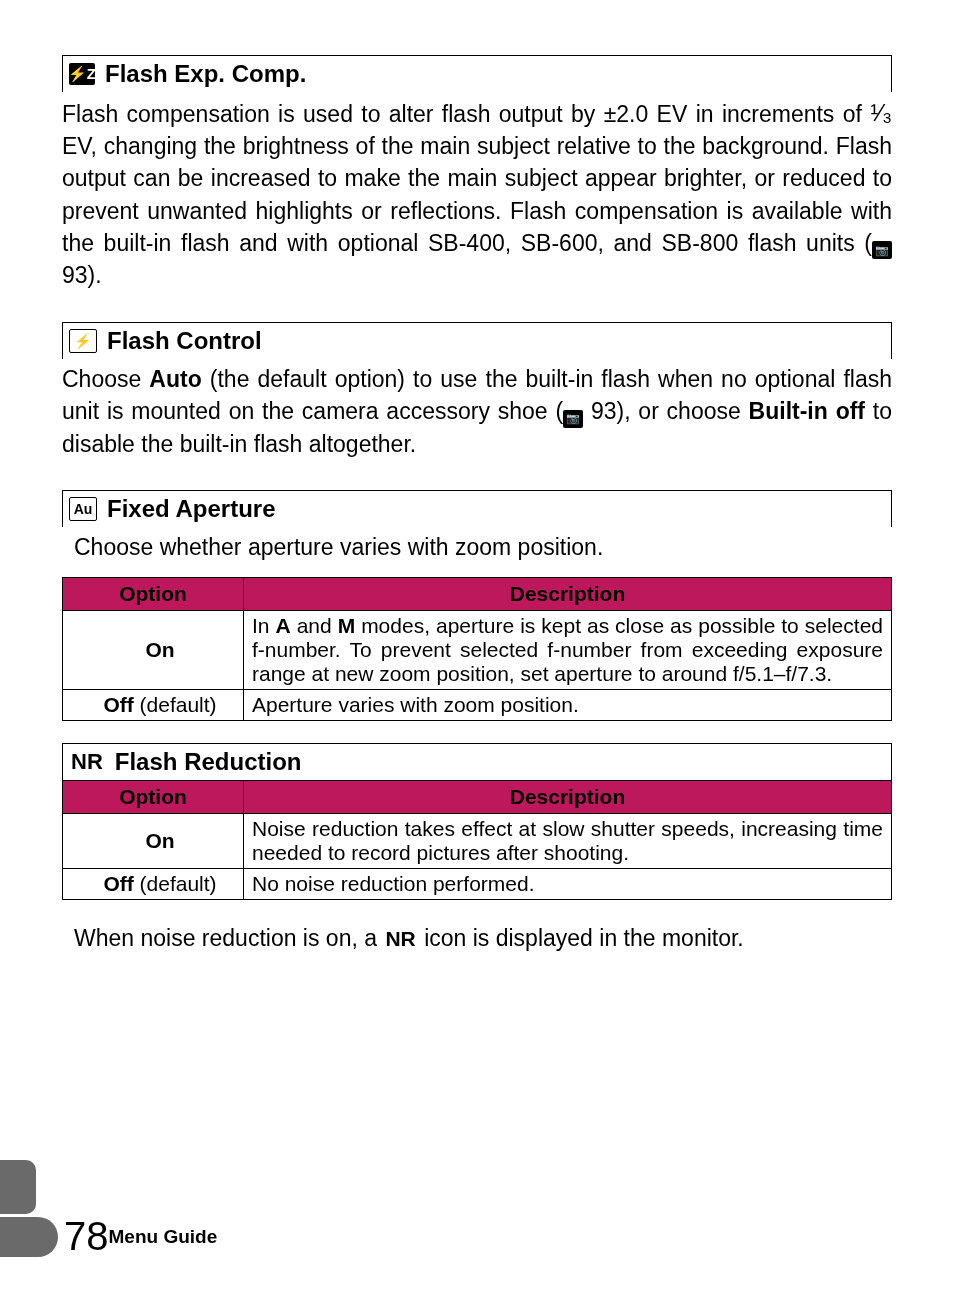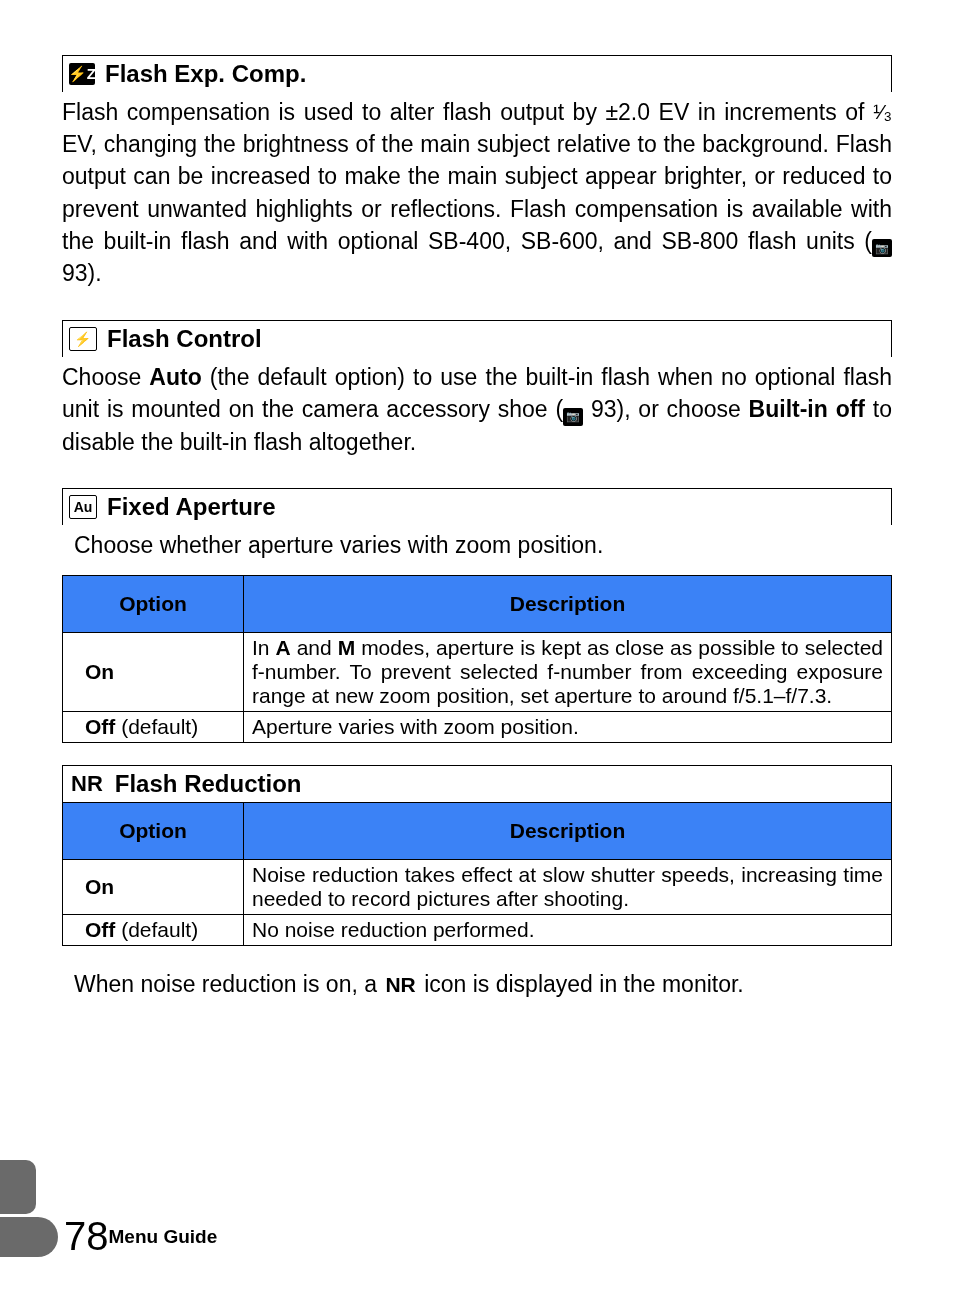--- a/index.html
+++ b/index.html
@@ -79,33 +79,33 @@
   .body-block {
     margin-bottom: 30px;
   }
   .tbl {
     width: 100%;
     border-collapse: collapse;
     font-size: 21px;
     margin-bottom: 22px;
   }
   .tbl th {
-    background: #3b82f6;
-    font-weight: 700;
-    padding: 16px 6px;
+    background: #be185d;
+    font-weight: 700;
+    padding: 4px 6px;
     border: 1px solid #000;
     text-align: center;
   }
   .tbl td {
     border: 1px solid #000;
     padding: 3px 8px;
     vertical-align: middle;
   }
   .tbl td.opt {
-    text-align: left;
+    text-align: center;
     font-weight: 700;
     width: 150px;
     white-space: nowrap;
     padding-left: 22px;
   }
   .tbl td.opt .def {
     font-weight: 400;
   }
   .tbl td.desc {
     text-align: justify;
@@ -116,21 +116,21 @@
     align-items: center;
     justify-content: center;
     width: 20px;
     height: 18px;
     background: #000;
     color: #fff;
     font-size: 11px;
     border-radius: 2px;
   }
   .frac {
-    font-size: 21px;
+    font-size: 24px;
     vertical-align: 1px;
     margin-top: 44px;
   }
   .footer {
     position: absolute;
     left: 0;
     bottom: 55px;
     display: flex;
     align-items: center;
   }

